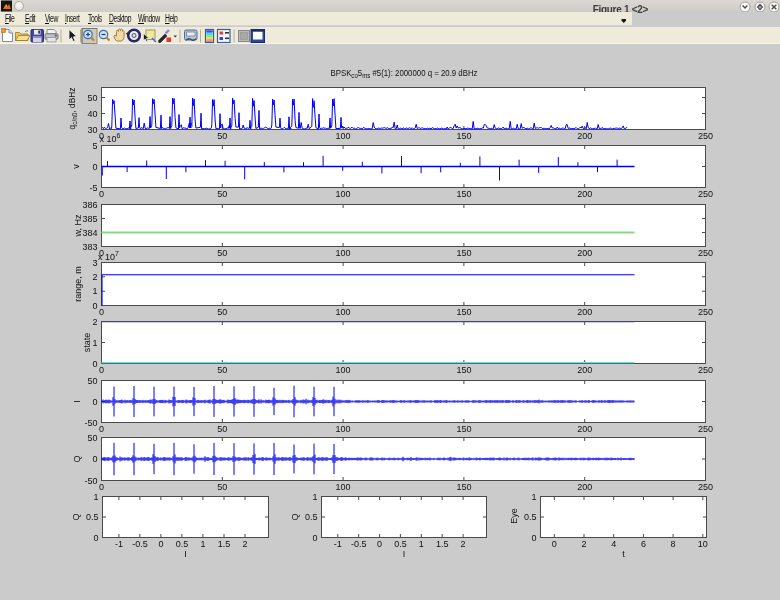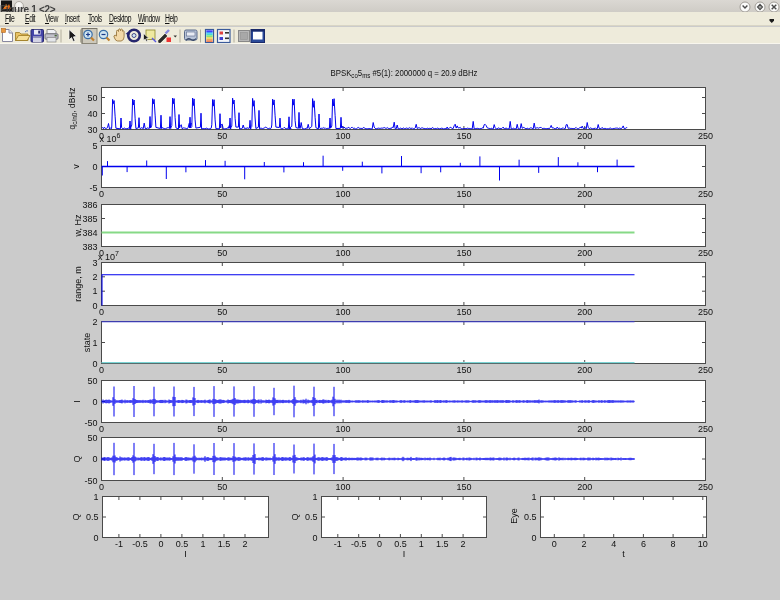--- a/index.html
+++ b/index.html
@@ -1,18 +1,18 @@
 <!DOCTYPE html>
 <html><head><meta charset="utf-8"><style>
 *{margin:0;padding:0;box-sizing:border-box}
 body{width:780px;height:600px;overflow:hidden;font-family:"Liberation Sans",sans-serif}
 #win{position:relative;width:780px;height:600px;background:#cbcbcb}
 #titlebar{position:absolute;left:0;top:0;width:780px;height:12px;background:linear-gradient(#dbd8d3,#cfccc6)}
-#title{position:absolute;left:0;top:4px;width:648px;text-align:left;font-size:10px;font-weight:bold;color:#3d3d3d;line-height:12px;letter-spacing:-0.3px}
-#menubar{position:absolute;left:0;top:12px;width:780px;height:14px;background:#eeebdb;border-bottom:1px solid #d9d5c5}
+#title{position:absolute;left:0;top:4px;width:648px;text-align:right;font-size:10px;font-weight:bold;color:#3d3d3d;line-height:12px;letter-spacing:-0.3px}
+#menubar{position:absolute;left:0;top:12px;width:632px;height:14px;background:#eeebdb;border-bottom:1px solid #d9d5c5}
 .mi{position:absolute;top:1px;font-size:10px;color:#111;letter-spacing:-0.6px;transform:scaleX(0.68);transform-origin:left}
 #toolbar{position:absolute;left:0;top:27px;width:780px;height:17px;background:#eeebdb;border-bottom:1px solid #f8f6ee}
 #figarea{position:absolute;left:0;top:45px;width:780px;height:555px;background:#cbcbcb}
 svg text{font-family:"Liberation Sans",sans-serif}
 </style></head><body>
 <div id="win">
 <div id="titlebar">
 <svg width="780" height="12" style="position:absolute;left:0;top:0">
 <rect x="1" y="0.5" width="11" height="11" fill="#151515"></rect>
 <path d="M3 9 l3-5 1.5 2.5 L9 4 l2 5 z" fill="#e06818"></path>

